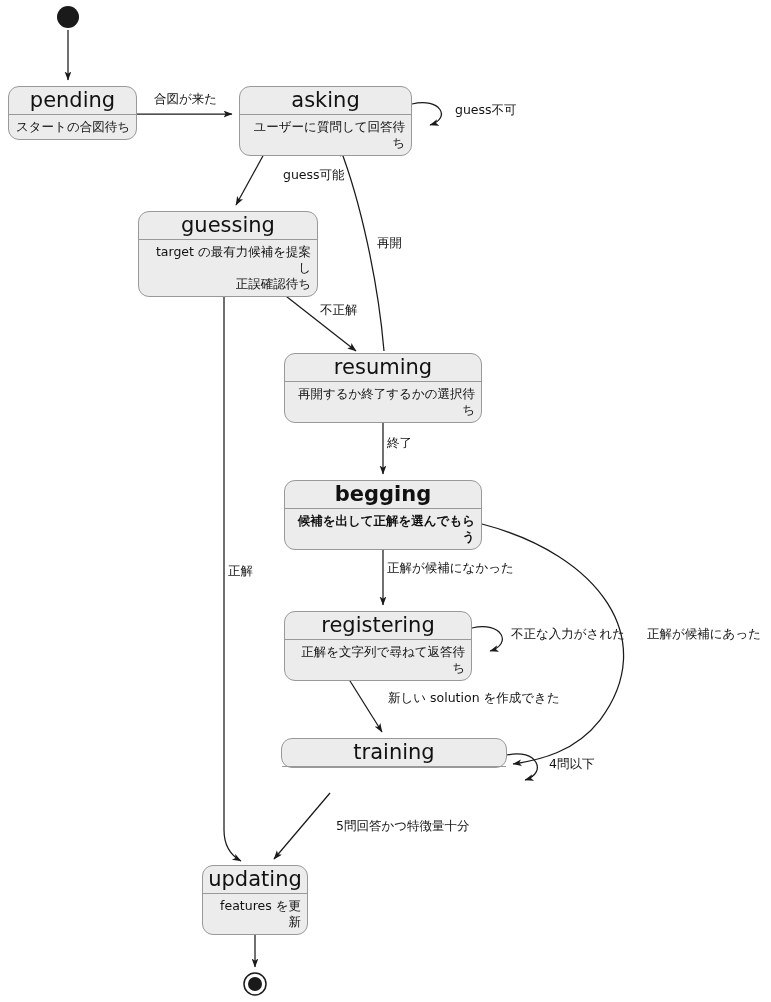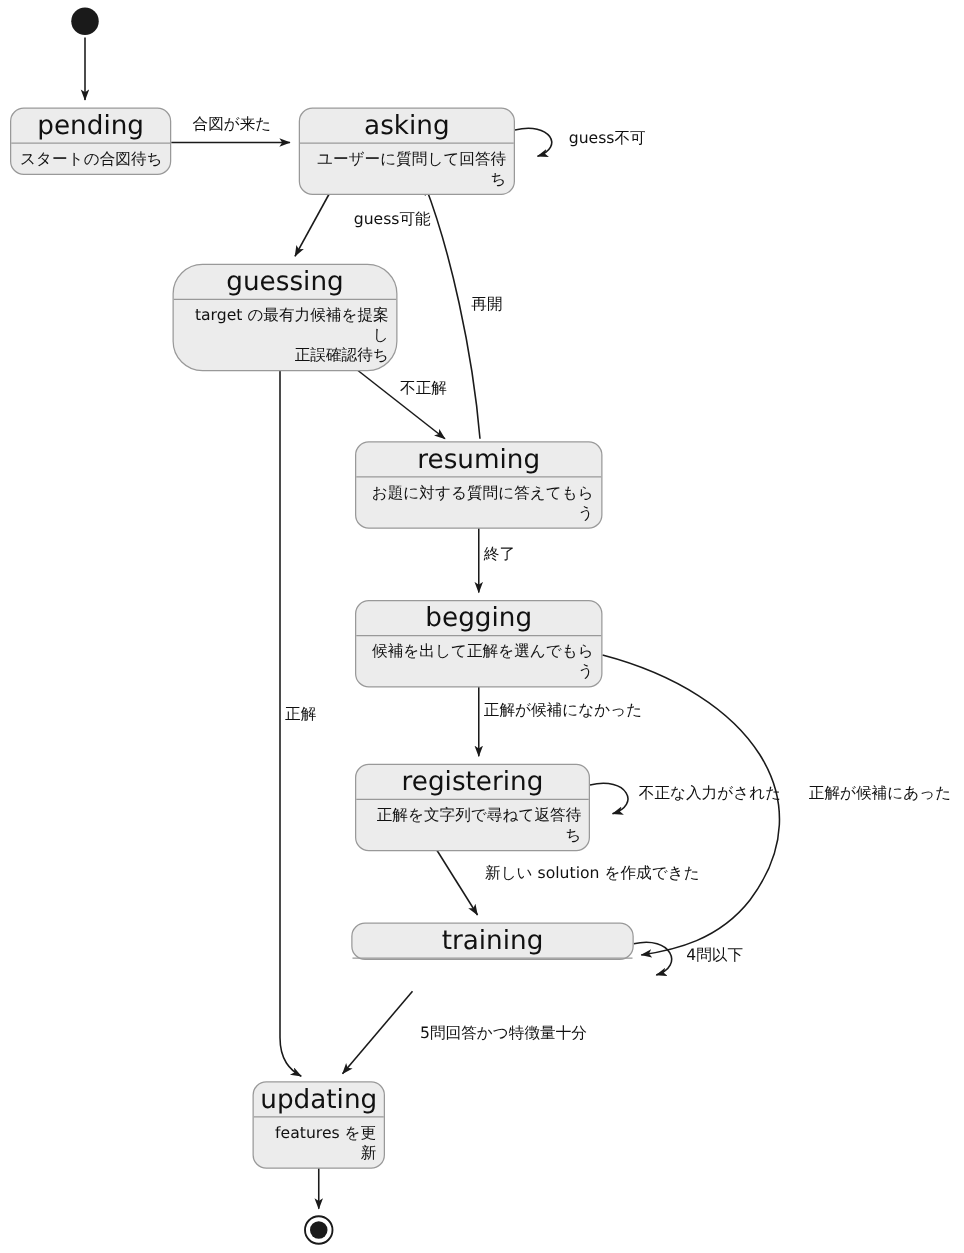--- a/index.html
+++ b/index.html
@@ -118,34 +118,34 @@
     <div class="divider"></div>
     <div class="body">スタートの合図待ち</div>
   </div>
 
   <div class="state" style="left:239px; top:86px; width:173px;">
     <div class="title">asking</div>
     <div class="divider"></div>
     <div class="body">ユーザーに質問して回答待ち</div>
   </div>
 
-  <div class="state" style="left:138px; top:211px; width:180px;border-radius:24px;">
+  <div class="state" style="left:138px; top:211px; width:180px;">
     <div class="title">guessing</div>
     <div class="divider"></div>
     <div class="body">target の最有力候補を提案し
 正誤確認待ち</div>
   </div>
 
   <div class="state" style="left:284px; top:353px; width:198px;">
     <div class="title">resuming</div>
     <div class="divider"></div>
-    <div class="body">お題に対する質問に答えてもらう</div>
+    <div class="body">再開するか終了するかの選択待ち</div>
   </div>
 
-  <div class="state" style="left:284px; top:480px; width:198px;">
+  <div class="state" style="left:284px; top:480px; width:198px;font-weight:bold;">
     <div class="title">begging</div>
     <div class="divider"></div>
     <div class="body">候補を出して正解を選んでもらう</div>
   </div>
 
   <div class="state" style="left:284px; top:611px; width:188px;">
     <div class="title">registering</div>
     <div class="divider"></div>
     <div class="body">正解を文字列で尋ねて返答待ち</div>
   </div>

